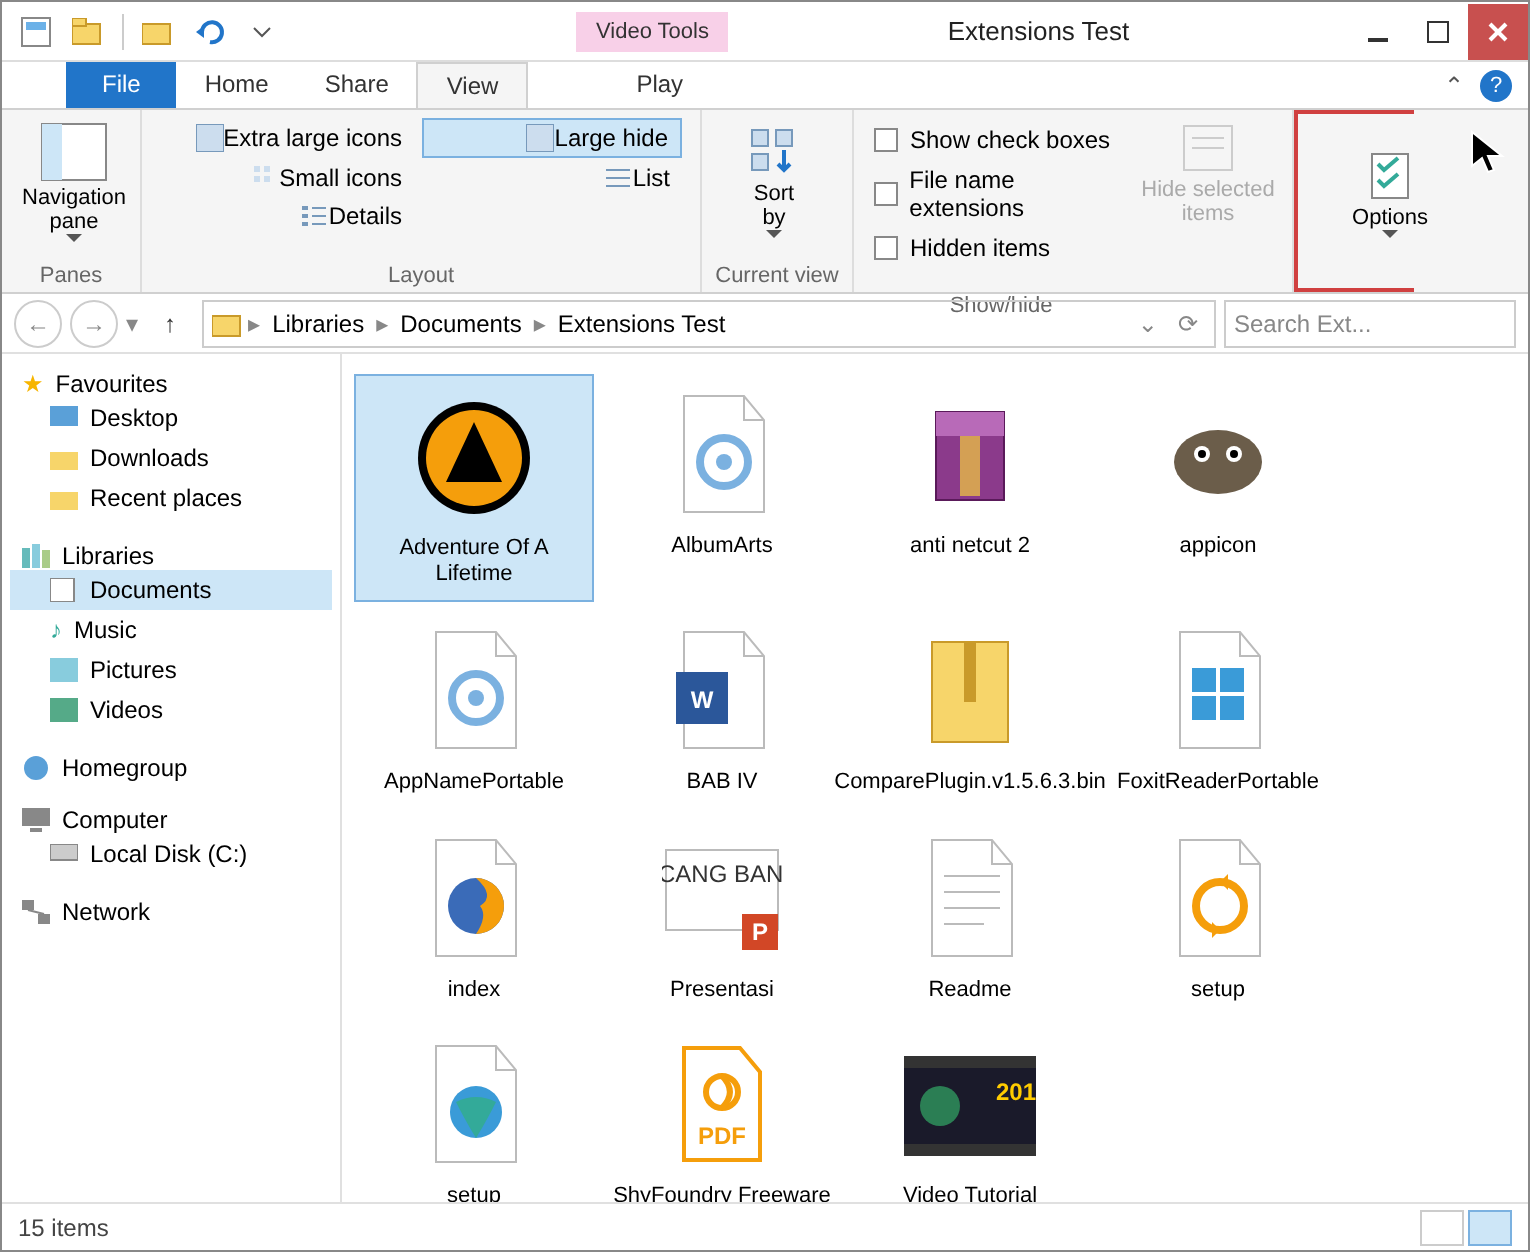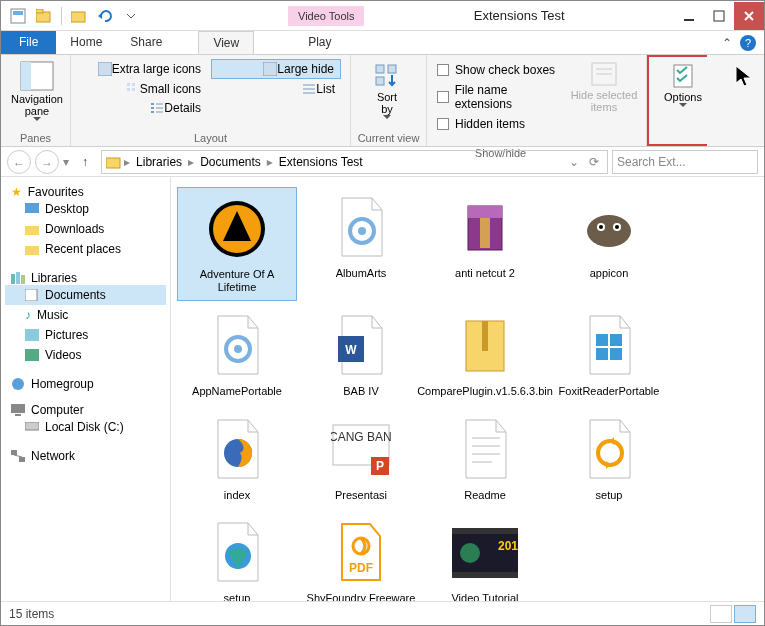--- a/index.html
+++ b/index.html
@@ -11,39 +11,39 @@
 .qat .q { width: 22px; height: 22px; display: flex; align-items: center; justify-content: center; cursor: pointer; }
 .qat-sep { width: 1px; height: 18px; background: #ccc; margin: 0 2px; }
 .tool-tab { background: #f8d0e8; padding: 4px 10px; font-size: 11px; color: #333; margin-left: 140px; }
 .title { flex: 1; text-align: center; font-size: 13px; color: #222; }
 .winbtns { display: flex; }
 .winbtn { width: 30px; height: 28px; display: flex; align-items: center; justify-content: center; cursor: pointer; }
 .winbtn.close { background: #c8504f; color: #fff; }
 
 
 .tabs { height: 24px; display: flex; align-items: stretch; border-bottom: 1px solid #d0d0d0; }
-.file-tab { background: #2175c9; color: #fff; padding: 4px 18px; font-size: 12px; cursor: pointer; }
+.file-tab { background: #2175c9; color: #fff; padding: 4px 18px; font-size: 12px; cursor: pointer; margin-left: 32px; }
 .tab { padding: 4px 14px; font-size: 12px; color: #333; cursor: pointer; background: #fff; }
-.tab.active { background: #f5f5f5; border: 1px solid #d0d0d0; border-bottom: none; margin-left: 22px; }
+.tab.active { background: #f5f5f5; border: 1px solid #d0d0d0; border-bottom: none; }
 .tabs-right { margin-left: auto; display: flex; align-items: center; gap: 8px; padding-right: 8px; }
 .help { width: 16px; height: 16px; border-radius: 50%; background: #2175c9; color: #fff; display: flex; align-items: center; justify-content: center; font-size: 11px; }
 
 
 .ribbon { height: 92px; background: #f5f5f5; border-bottom: 1px solid #d0d0d0; display: flex; }
 .group { border-right: 1px solid #ddd; display: flex; flex-direction: column; padding: 4px 6px 0 6px; }
 .group-label { text-align: center; color: #666; font-size: 11px; margin-top: auto; padding: 2px 0; }
 .bigbtn { display: flex; flex-direction: column; align-items: center; width: 60px; cursor: pointer; padding: 2px; }
 .bigbtn .lbl { text-align: center; font-size: 11px; line-height: 1.1; margin-top: 2px; }
 .layout-grid { display: grid; grid-template-columns: 1fr 1fr; gap: 1px; }
 .layout-item { display: flex; align-items: center; gap: 0; padding: 2px 6px; cursor: pointer; font-size: 11px; width: 130px; justify-content: flex-end; }
 .layout-item.sel { background: #cde6f7; border: 1px solid #7bb1e0; }
 .chk-row { display: flex; align-items: center; gap: 6px; padding: 2px 4px; font-size: 11px; }
 .chk { width: 12px; height: 12px; border: 1px solid #888; background: #fff; }
 .disabled { color: #aaa; }
-.options-group { border: 2px solid #d04040; padding: 4px; }
+.options-group { border: 2px solid #d04040; padding: 16px; }
 
 
 .addr { height: 30px; display: flex; align-items: center; gap: 4px; padding: 2px 6px; border-bottom: 1px solid #e0e0e0; }
 .navbtn { width: 24px; height: 24px; border: 1px solid #ccc; border-radius: 50%; display: flex; align-items: center; justify-content: center; cursor: pointer; color: #888; }
 .navbtn.enabled { color: #333; }
 .breadcrumb { flex: 1; border: 1px solid #ccc; height: 24px; display: flex; align-items: center; padding: 0 4px; gap: 2px; }
 .crumb { padding: 0 4px; cursor: pointer; }
 .crsep { color: #888; }
 .search { width: 146px; border: 1px solid #ccc; height: 24px; padding: 0 4px; color: #888; display: flex; align-items: center; }
 

